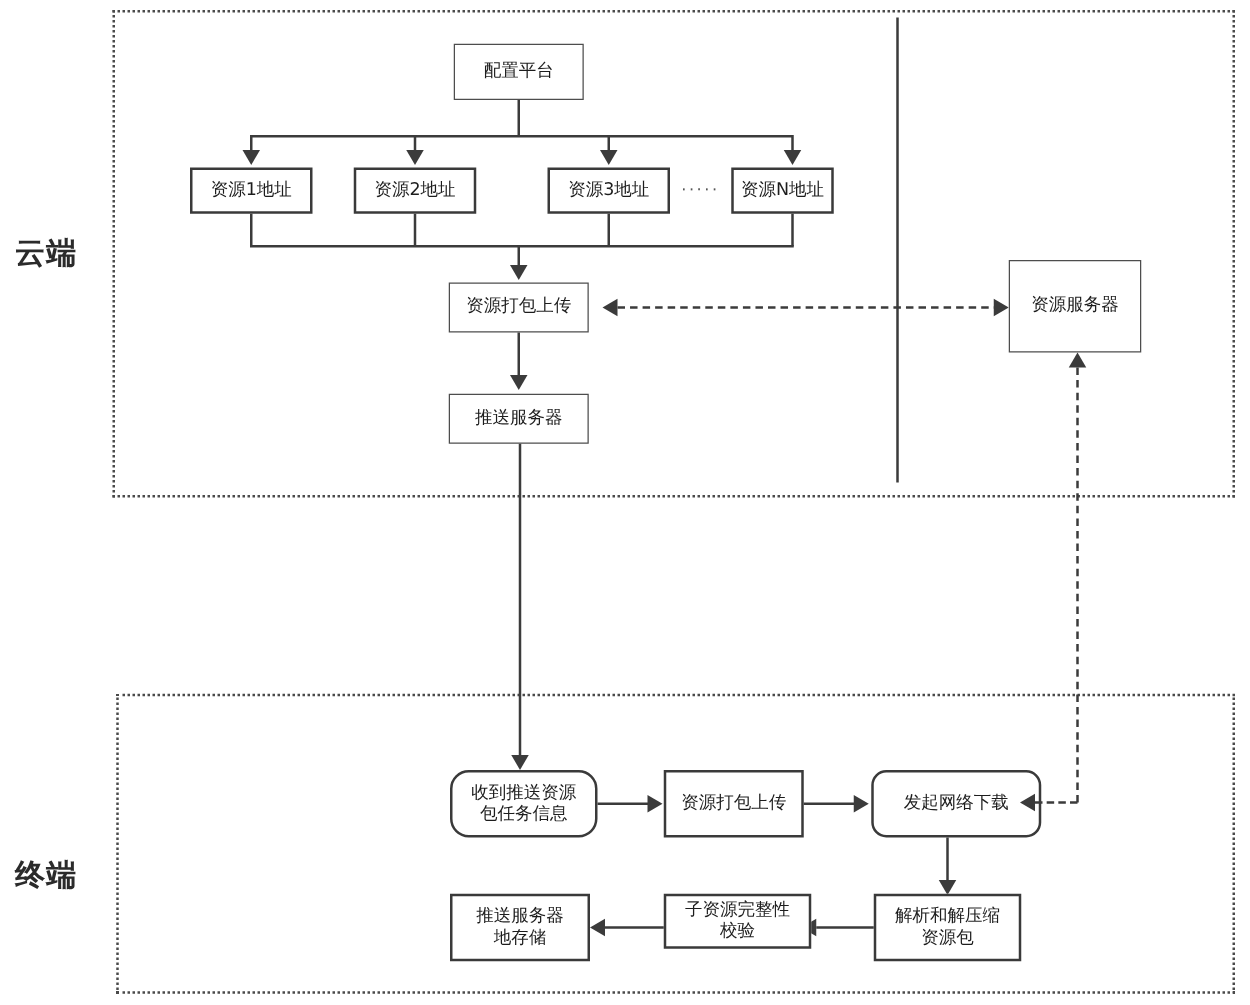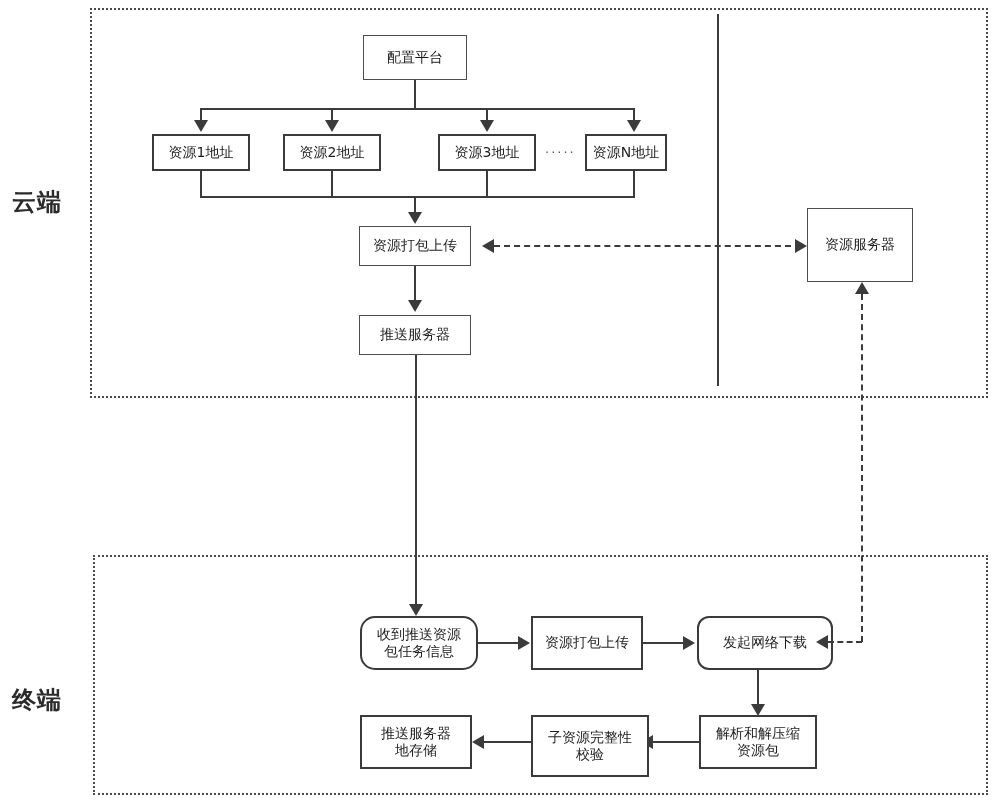--- a/index.html
+++ b/index.html
@@ -182,21 +182,21 @@
 
   <div class="vline" style="left:757px; top:670px; width:2px; height:36px;"></div>
   <div class="arrow-down" style="left:751px; top:704px;"></div>
 
   <div class="node thick" style="left:699px; top:715px; width:118px; height:54px;">解析和解压缩
 资源包</div>
 
   <div class="hline" style="left:653px; top:741px; width:46px; height:2px;"></div>
   <div class="arrow-left" style="left:641px; top:735px;"></div>
 
-  <div class="node thick" style="left:531px; top:715px; width:118px; height:62px;">子资源完整性
+  <div class="node thick" style="left:531px; top:715px; width:118px; height:44px;">子资源完整性
 校验</div>
 
   <div class="hline" style="left:484px; top:741px; width:47px; height:2px;"></div>
   <div class="arrow-left" style="left:472px; top:735px;"></div>
 
   <div class="node thick" style="left:360px; top:715px; width:112px; height:54px;">推送服务器
 地存储</div>
 
 </div>
 

